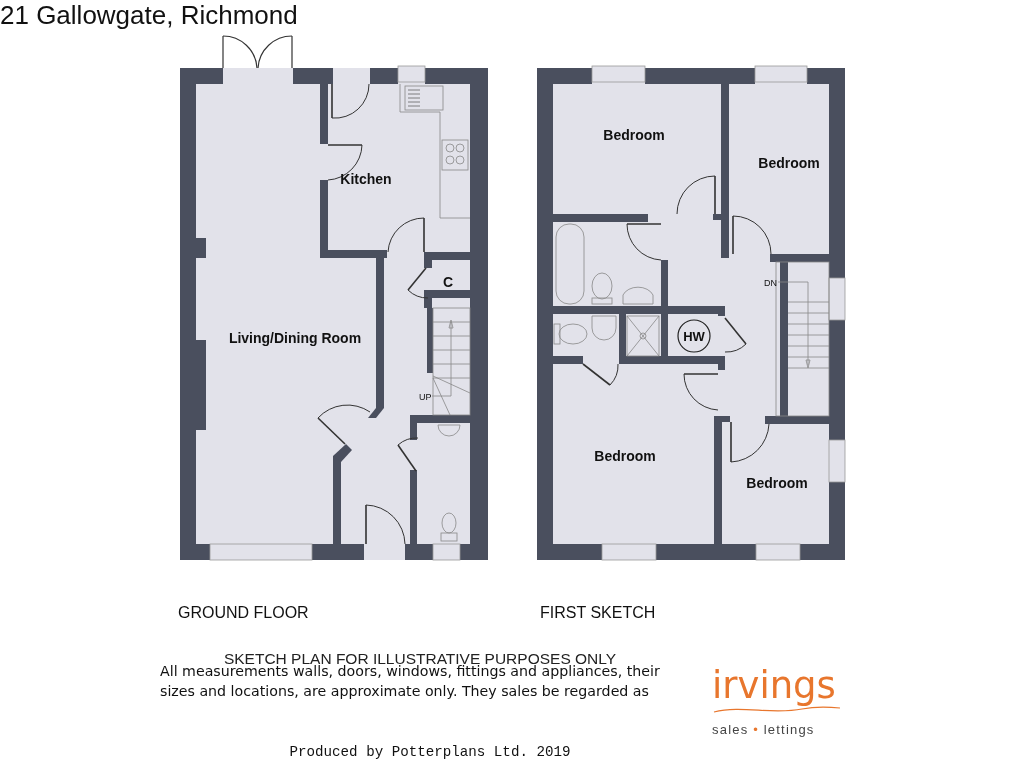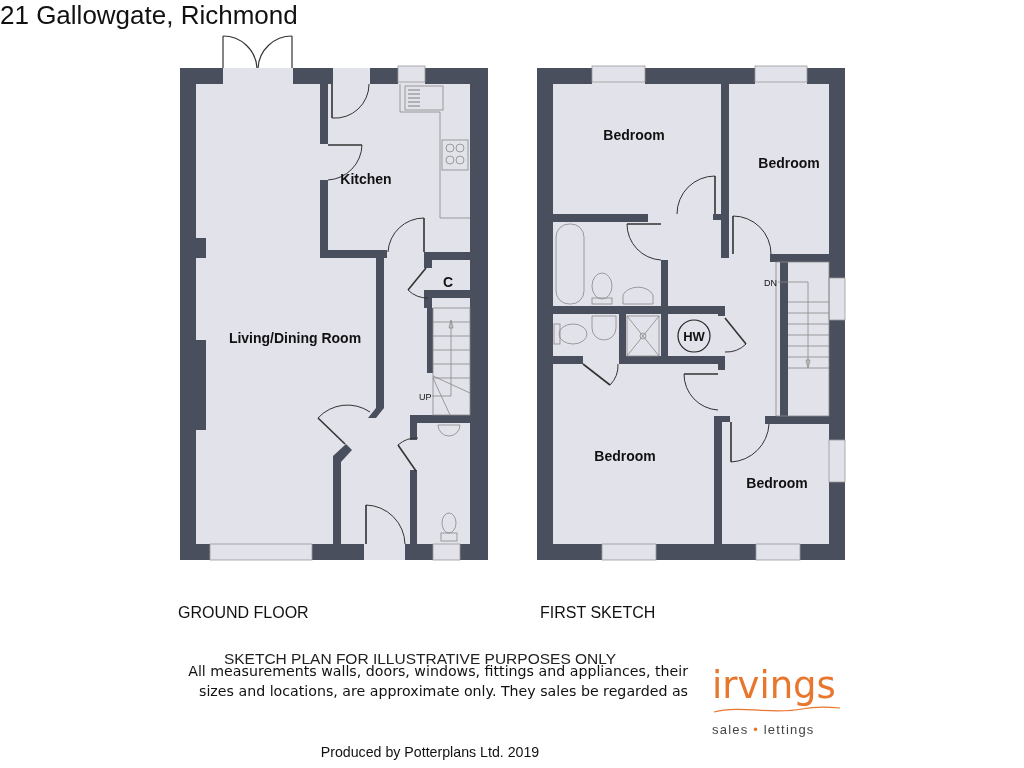--- a/index.html
+++ b/index.html
@@ -3,22 +3,22 @@
 <meta charset="utf-8">
 <style>
   html, body { margin:0; padding:0; background:#ffffff; }
   body { width:1024px; height:768px; position:relative; overflow:hidden; font-family:"Liberation Sans", sans-serif; }
   .title { position:absolute; left:0; width:844px; top:0; text-align:left; font-weight:normal; font-size:26px; color:#111; line-height:30px; }
   svg.plan { position:absolute; left:0; top:0; }
   .room-label { font-family:"Liberation Sans", sans-serif; font-weight:bold; fill:#111; }
   .small-label { font-family:"Liberation Sans", sans-serif; fill:#111; font-size:9px; }
   .floor-label { position:absolute; font-weight:normal; font-size:16px; color:#111; top:604px; }
   .sketch { position:absolute; left:160px; width:520px; top:634px; text-align:center; font-size:15.5px; color:#222;margin-top:16px; }
-  .disclaimer { position:absolute; left:148px; width:540px; top:661px; text-align:right; font-family:"DejaVu Sans", sans-serif; font-size:14.2px; line-height:20px; color:#111; }
-  .produced { position:absolute; left:160px; width:540px; top:744px; text-align:center; font-family:Liberation Sans, sans-serif; font-size:14.2px; color:#111; }
+  .disclaimer { position:absolute; left:160px; width:540px; top:661px; text-align:left; font-family:"DejaVu Sans", sans-serif; font-size:14.2px; line-height:20px; color:#111; }
+  .produced { position:absolute; left:160px; width:540px; top:744px; text-align:center; font-family:Liberation Mono, monospace; font-size:14.2px; color:#111; }
   .logo { position:absolute; left:712px; top:636px; width:140px; }
   .logo-word { font-family:"DejaVu Sans", sans-serif; font-size:37px; color:#e8762d; letter-spacing:0px; line-height:40px;margin-top:30px; }
   .logo-tag { font-family:Liberation Sans, sans-serif; font-size:13px; color:#444; letter-spacing:1.2px; margin-top:8px; }
   .logo-dot { color:#e8762d; }
 </style>
 </head>
 <body>
 
 <div class="title">21 Gallowgate, Richmond</div>
 

